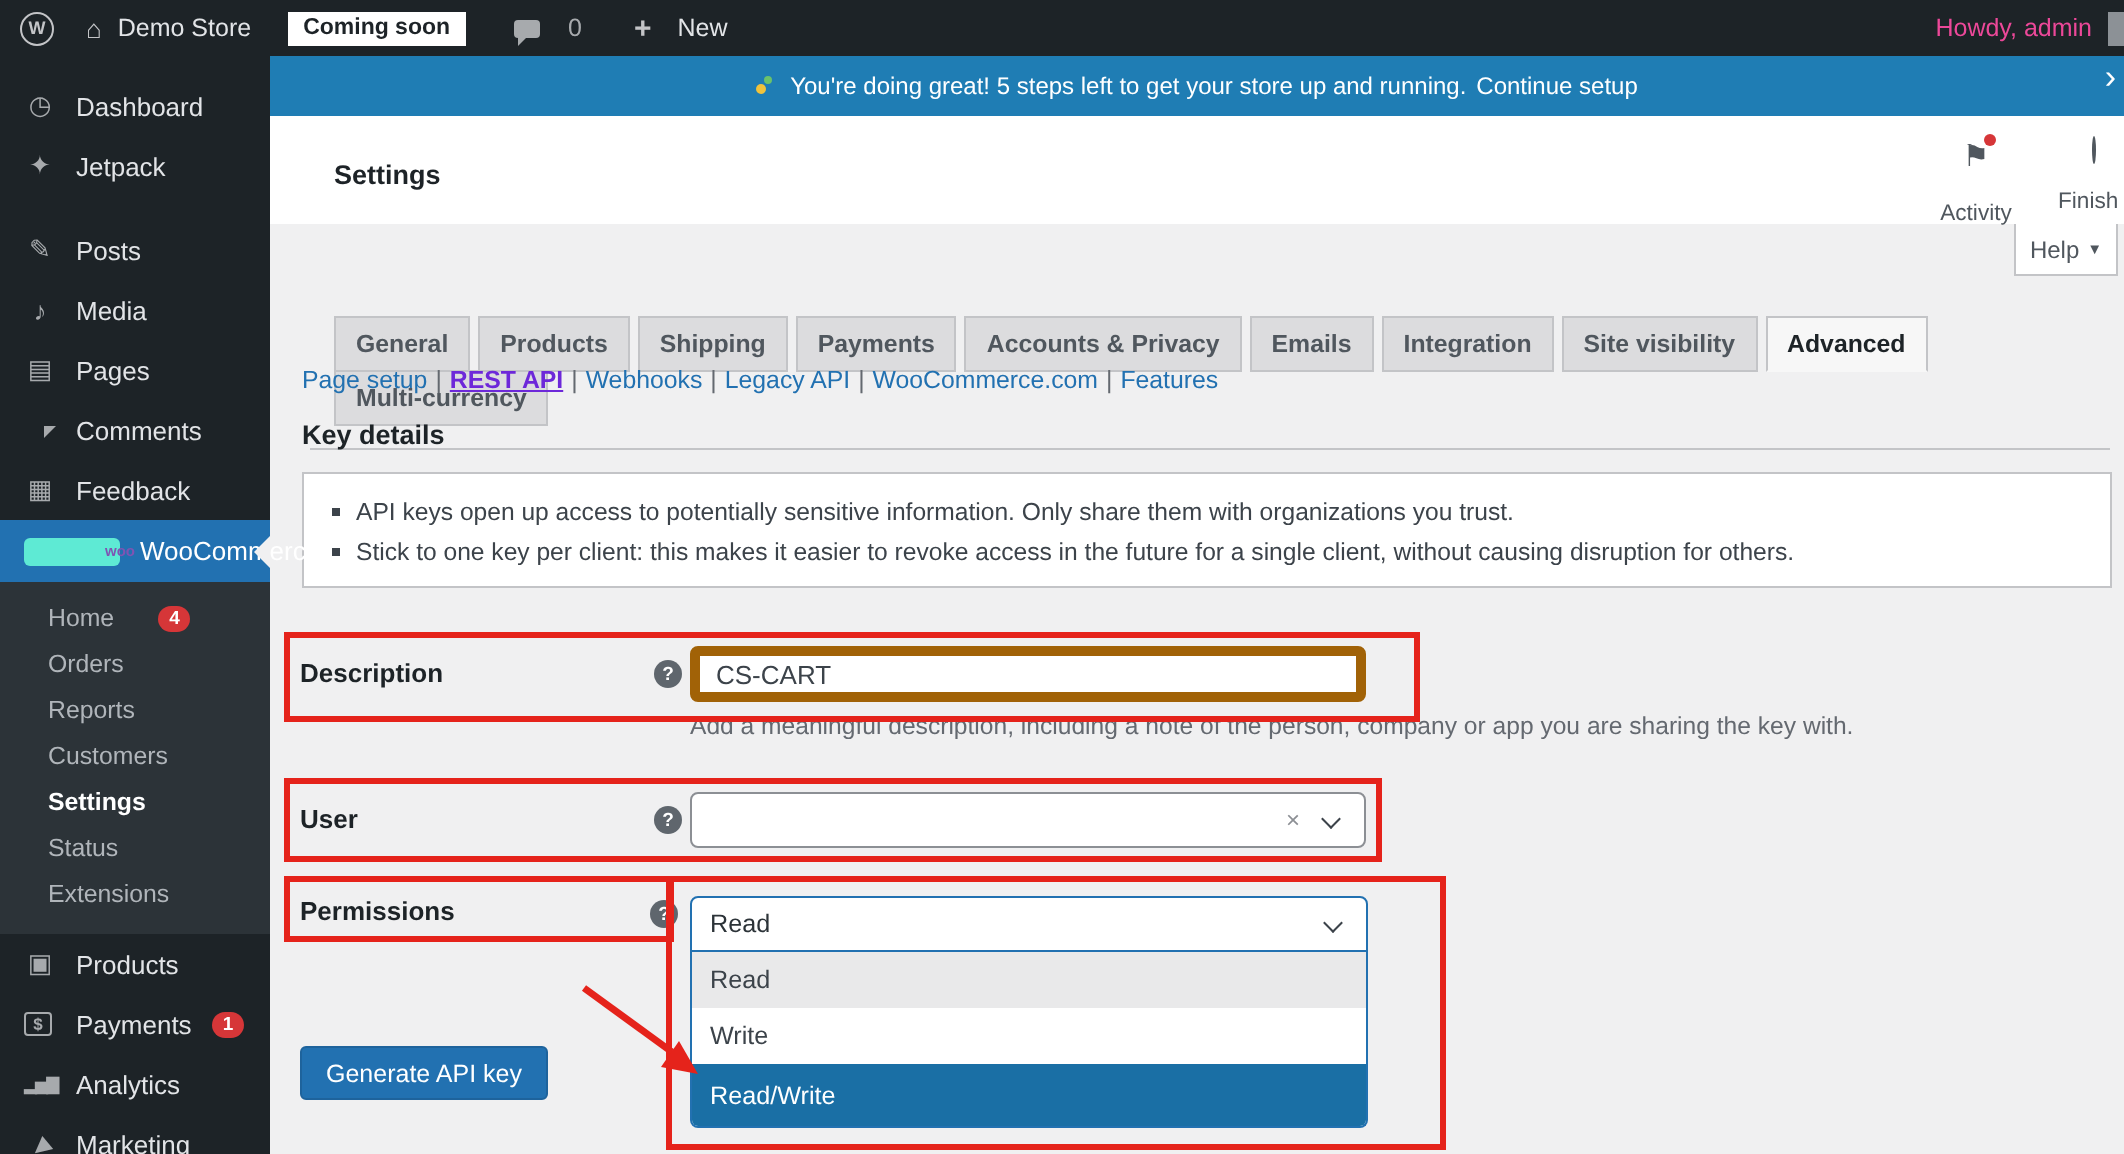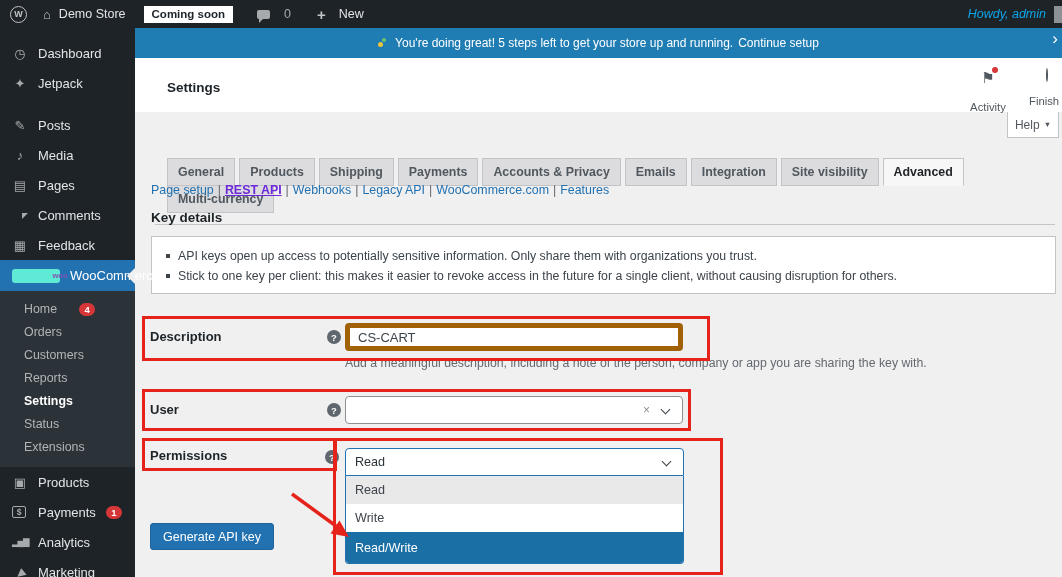--- a/index.html
+++ b/index.html
@@ -12,21 +12,21 @@
   .wp-logo{width:17px;height:17px;border:1.6px solid #c3c4c7;border-radius:50%;display:flex;align-items:center;justify-content:center;font-size:9px;font-weight:bold;color:#c3c4c7;}
   .ab-home{font-size:13px;color:#c3c4c7;margin-left:8px;}
   .ab-site{color:#e2e4e7;margin-right:2px;}
   .cs-badge{background:#fff;color:#1d2327;border:1px solid #fff;padding:1.5px 7px;font-size:11.5px;font-weight:bold;margin:0 8px;}
   .ab-bubble{width:13px;height:9px;background:#a7aaad;border-radius:2px;position:relative;margin-left:8px;}
   .ab-bubble::after{content:"";position:absolute;left:2px;bottom:-4px;border:3px solid transparent;border-top-color:#a7aaad;border-left-color:#a7aaad;}
   .ab-count{color:#a7aaad;margin:0 6px 0 6px;}
   .ab-plus{font-size:15px;font-weight:bold;color:#c3c4c7;margin-left:12px;}
   .ab-new{color:#e2e4e7;margin-left:5px;}
   .ab-right{margin-left:auto;display:flex;align-items:center;gap:8px;padding-right:0;}
-  .ab-howdy{color:#0ea5e9;font-style:italic;}
+  .ab-howdy{color:#ec4899;}
   .ab-avatar{width:8px;height:17px;background:#8c9196;}
 
   
   #sidebar{position:absolute;left:0;top:28px;width:135px;height:549px;background:#1d2327;z-index:60;}
   .sb-item{height:30px;display:flex;align-items:center;gap:10px;padding-left:12px;color:#e2e4e7;font-size:13px;cursor:pointer;}
   .sb-ico{width:16px;color:#a7aaad;font-size:13px;text-align:center;flex:0 0 16px;}
   .sb-gap{height:12px;}
   .sb-item.active{background:#2271b1;color:#fff;position:relative;height:31px;}
   .sb-arrow{position:absolute;right:0;top:50%;margin-top:-8px;width:0;height:0;border:8px solid transparent;border-right:8px solid #f0f0f1;}
   .woo-logo{width:22px;height:14px;background:#5eead4;border-radius:3px;color:#7f54b3;font-size:7.5px;font-weight:bold;display:flex;align-items:center;justify-content:center;flex:0 0 22px;padding-left:48px;}
@@ -167,24 +167,24 @@
     </div>
     <div id="submenu">
       <div class="sub-item">
         <span>Home</span>
         <span class="badge">4</span>
       </div>
       <div class="sub-item">
           <span>Orders</span>
         </div>
       <div class="sub-item">
+          <span>Reports</span>
+        </div>
+      <div class="sub-item">
           <span>Customers</span>
-        </div>
-      <div class="sub-item">
-          <span>Reports</span>
         </div>
       <div class="sub-item current">
           <span>Settings</span>
         </div>
       <div class="sub-item">
           <span>Status</span>
         </div>
       <div class="sub-item">
           <span>Extensions</span>
         </div>

